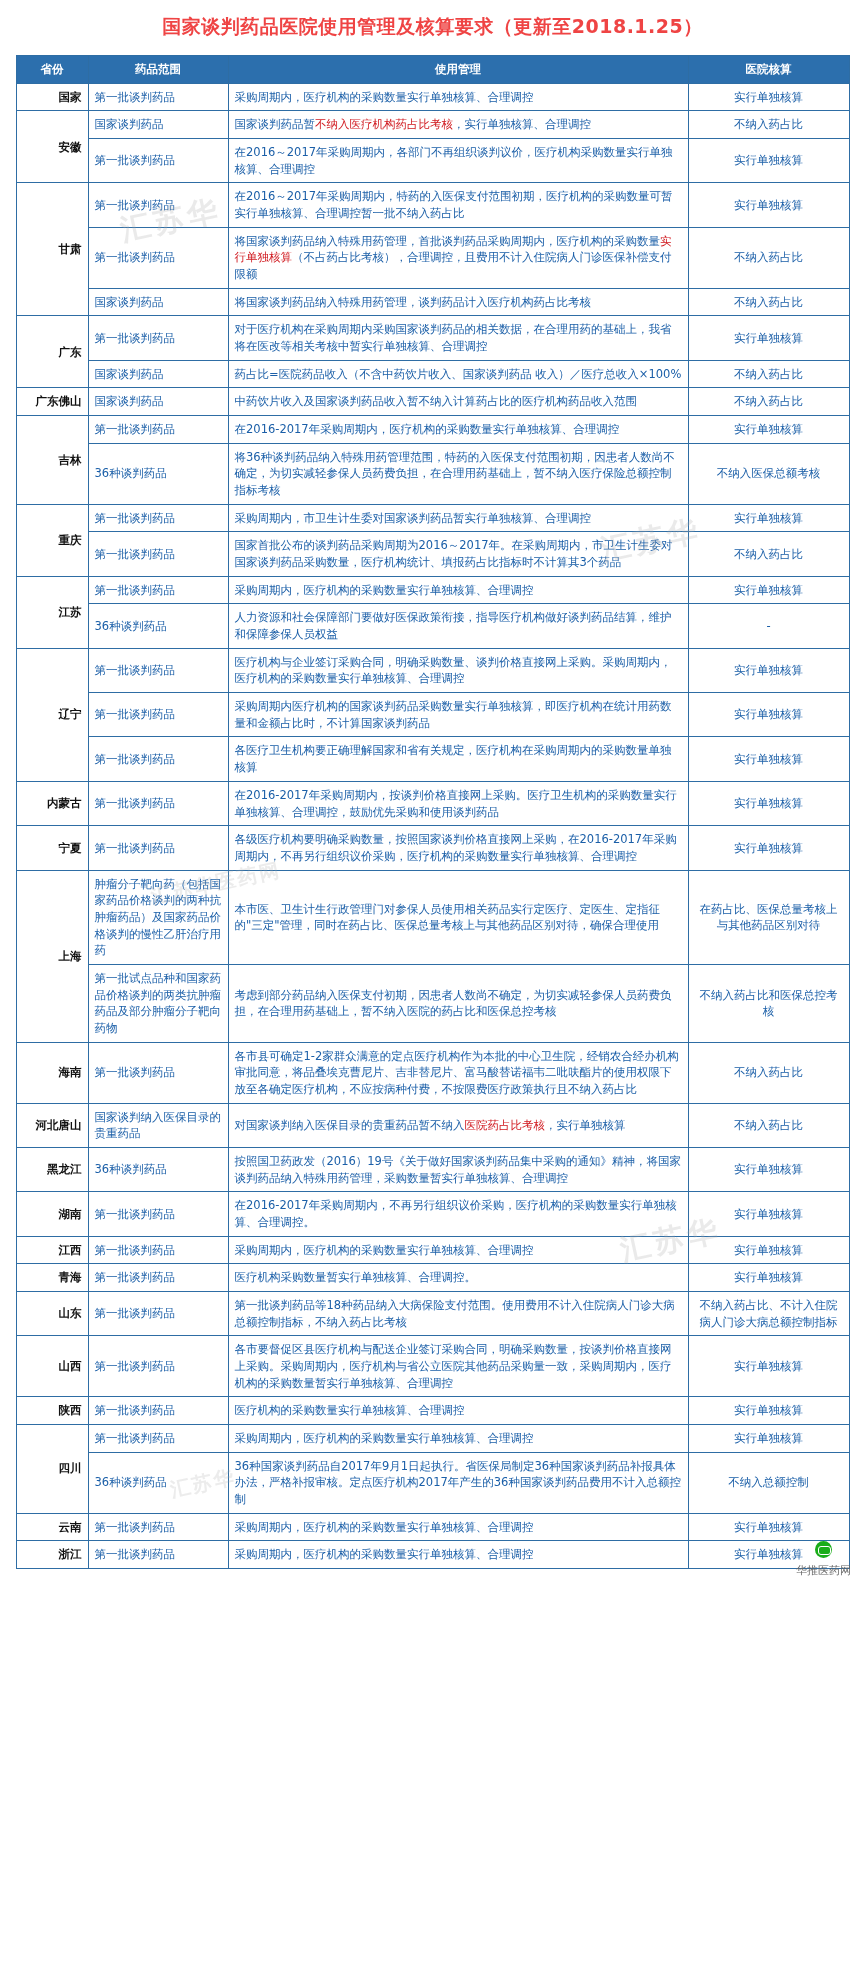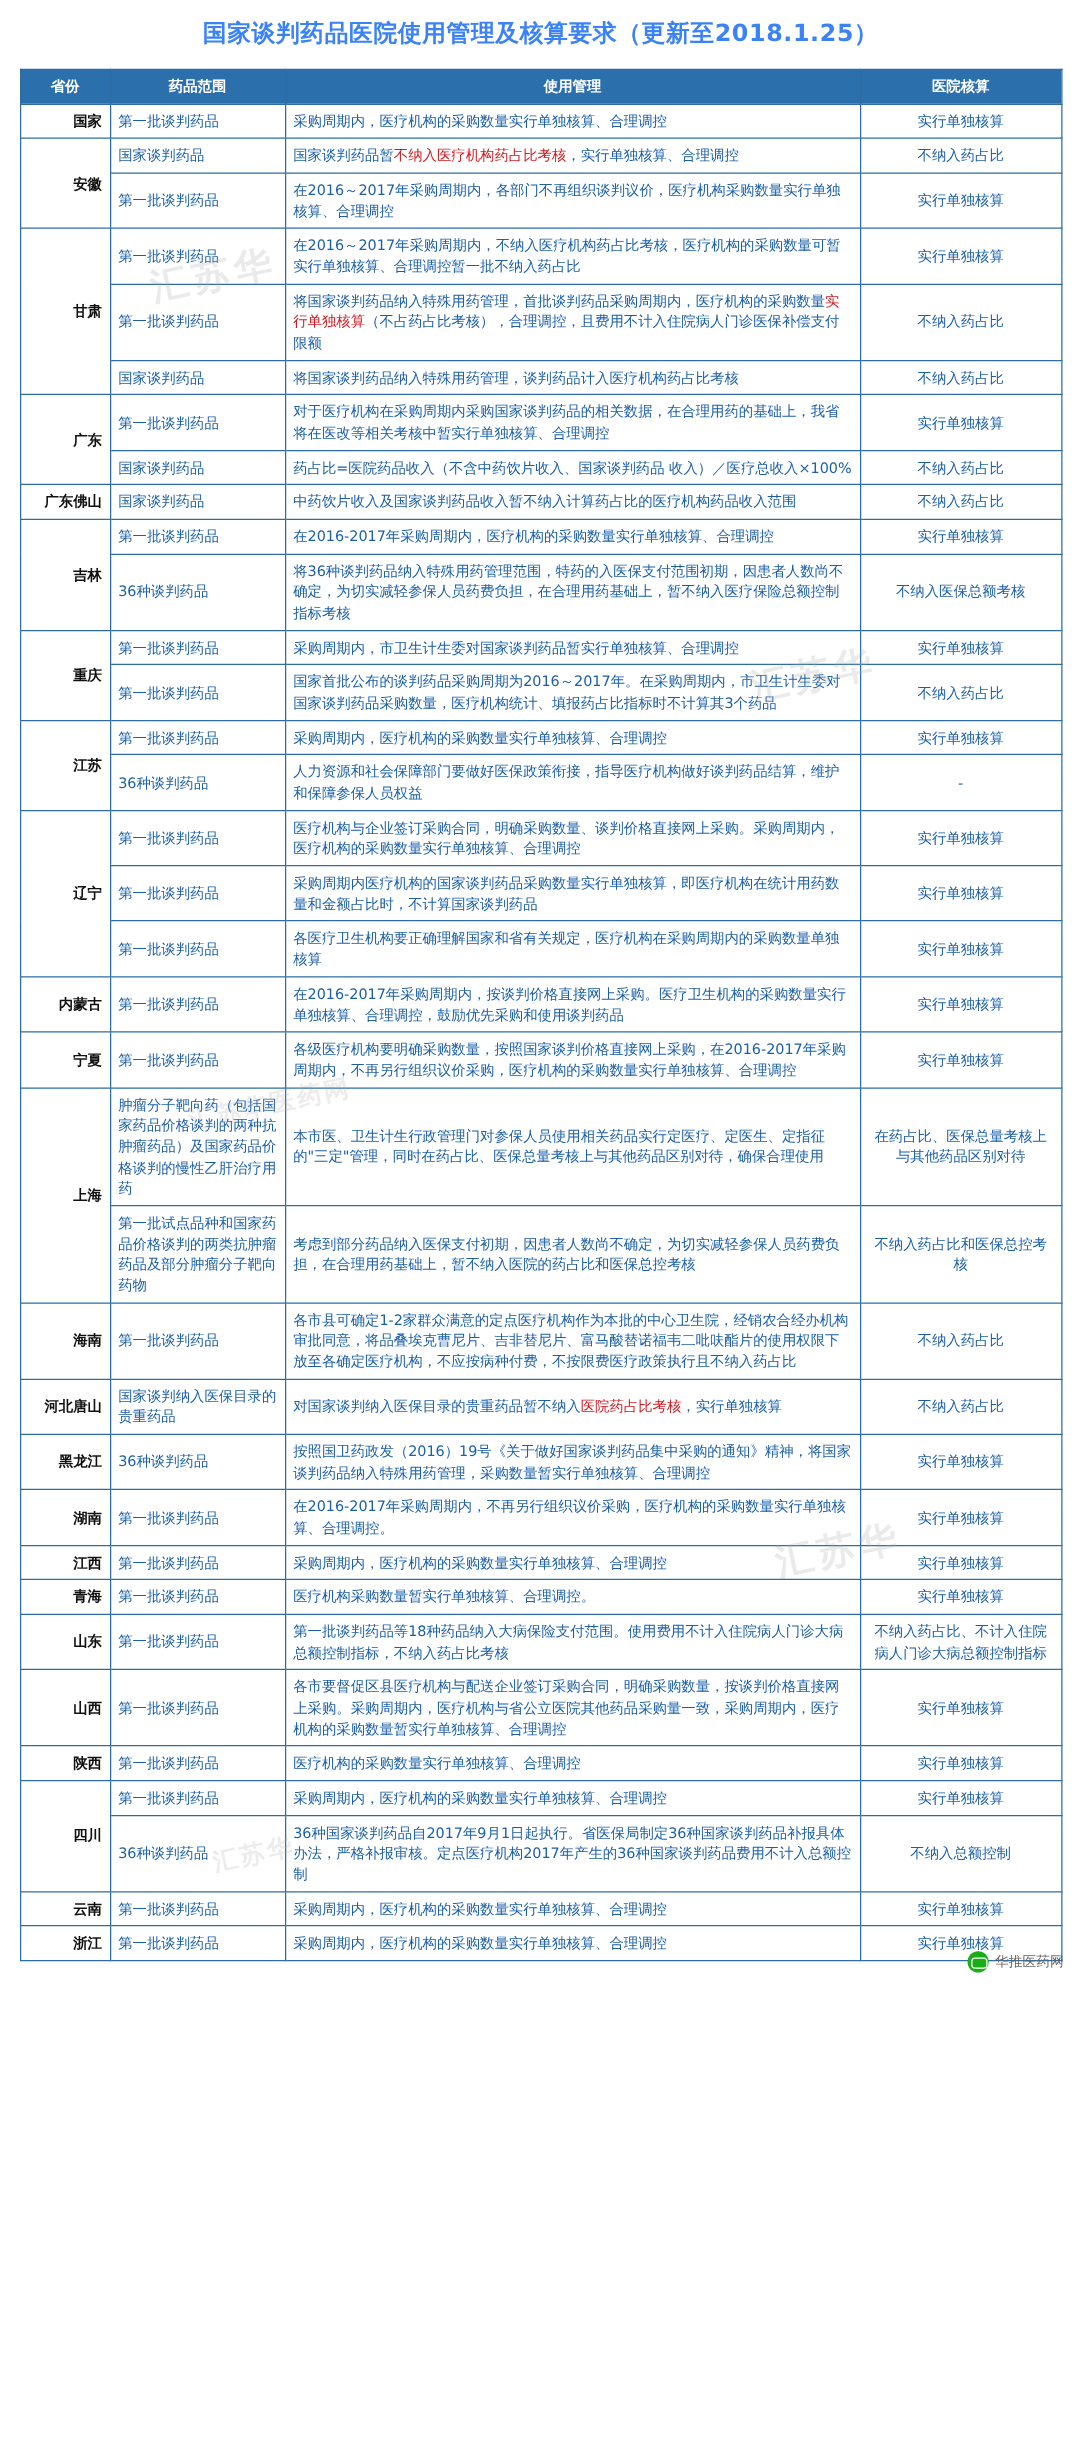--- a/index.html
+++ b/index.html
@@ -16,21 +16,21 @@
     width: 865px;
     position: relative;
     padding: 0 0 10px 0;
     background: #fff;
     overflow: hidden;
   }
   .title {
     text-align: center;
     font-size: 19px;
     font-weight: bold;
-    color: #3b82f6;
+    color: #ef4444;
     padding: 14px 10px 10px 10px;
     letter-spacing: 0.5px;
   }
   table.main {
     border-collapse: collapse;
     width: 833px;
     margin: 5px auto;
     table-layout: fixed;
   }
   table.main th, table.main td {
@@ -93,20 +93,21 @@
   }
   .footer-logo {
     position: absolute;
     right: 14px;
     bottom: 6px;
     display: flex;
     align-items: center;
     gap: 5px;
     font-size: 11px;
     color: #666;
+    flex-direction: column;
   }
   .footer-logo .dot {
     width: 17px; height: 17px;
     border-radius: 50%;
     background: #1aad19;
     display: inline-block;
     position: relative;
   }
   .footer-logo .dot::after {
     content: "";
@@ -159,21 +160,21 @@
           <td class="acct">不纳入药占比</td>
         </tr>
         <tr>
           <td class="scope">第一批谈判药品</td>
           <td class="use">在2016～2017年采购周期内，各部门不再组织谈判议价，医疗机构采购数量实行单独核算、合理调控</td>
           <td class="acct">实行单独核算</td>
         </tr>
         <tr>
           <td class="prov" rowspan="3">甘肃</td>
           <td class="scope">第一批谈判药品</td>
-          <td class="use">在2016～2017年采购周期内，不纳入医疗机构药占比考核，医疗机构的采购数量可暂实行单独核算、合理调控暂一批不纳入药占比</td>
+          <td class="use">在2016～2017年采购周期内，特药的入医保支付范围初期，医疗机构的采购数量可暂实行单独核算、合理调控暂一批不纳入药占比</td>
           <td class="acct">实行单独核算</td>
         </tr>
         <tr>
           <td class="scope">第一批谈判药品</td>
           <td class="use left">将国家谈判药品纳入特殊用药管理，首批谈判药品采购周期内，医疗机构的采购数量<span class="red">实行单独核算</span>（不占药占比考核），合理调控，且费用不计入住院病人门诊医保补偿支付限额</td>
           <td class="acct">不纳入药占比</td>
         </tr>
         <tr>
           <td class="scope">国家谈判药品</td>
           <td class="use">将国家谈判药品纳入特殊用药管理，谈判药品计入医疗机构药占比考核</td>

